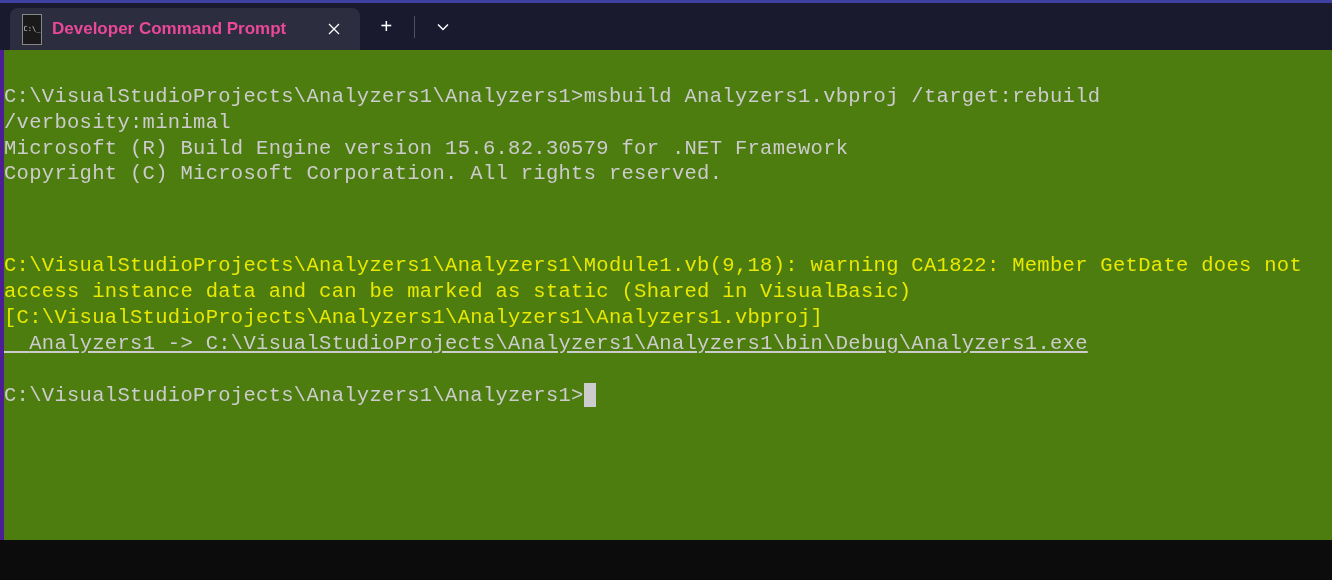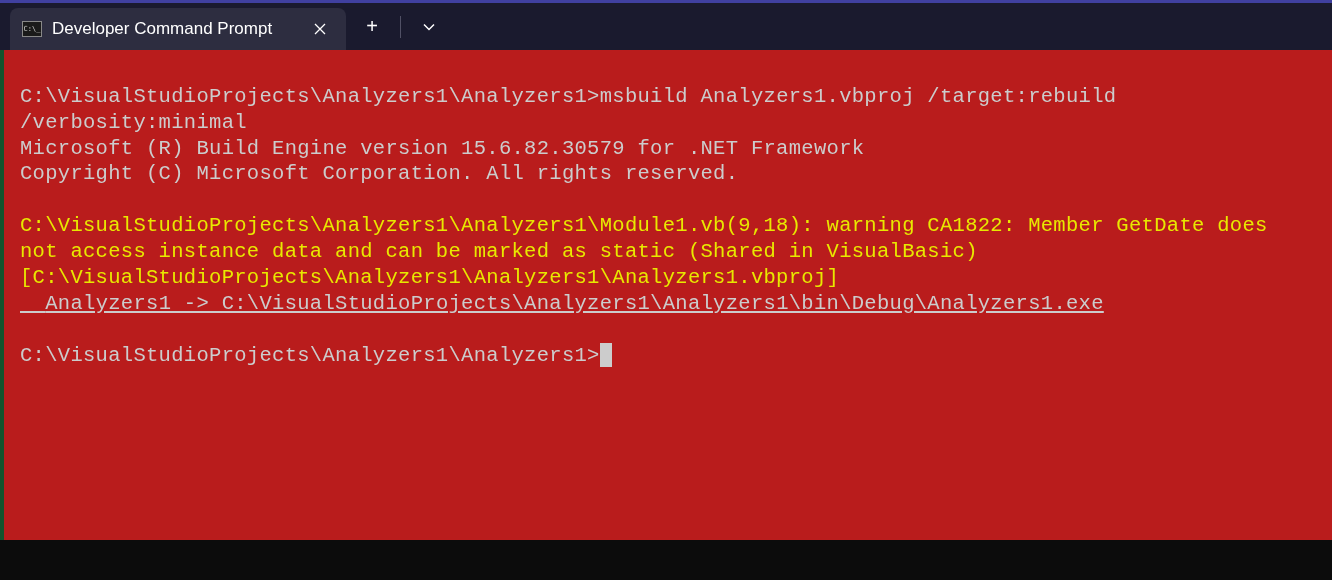--- a/index.html
+++ b/index.html
@@ -39,35 +39,36 @@
       background: #2d2d40;
       height: 42px;
       padding: 0 16px 0 12px;
       border-radius: 8px 8px 0 0;
       gap: 10px;
       margin-top: 8px;
     }
 
     .tab-icon {
       width: 20px;
-      height: 16px;
+      height: 31px;
       background: #1a1a1a;
       border: 1px solid #888;
       display: flex;
       align-items: center;
       justify-content: center;
       font-size: 7px;
       color: #ccc;
       font-family: monospace;
     }
 
     .tab-title {
-      color: #ffffff;
+      color: #ec4899;
       font-size: 17px;
       font-family: 'Segoe UI', sans-serif;
+      font-weight: bold;
     }
 
     .tab-close {
       color: #ffffff;
       font-size: 15px;
       margin-left: 28px;
       cursor: pointer;
       display: flex;
       align-items: center;
       justify-content: center;
@@ -107,43 +108,44 @@
       justify-content: center;
     }
 
     .divider {
       width: 1px;
       height: 22px;
       background: #505065;
     }
 
     .terminal {
-      padding: 8px 16px;
+      padding: 8px 0;
       font-size: 20.5px;
       line-height: 1.26;
       color: #cccccc;
       white-space: pre-wrap;
       word-wrap: break-word;
       letter-spacing: 0.3px;
-      background: #b91c1c;
-      border-left: 4px solid #14532d;
+      background: #4d7c0f;
+      border-left: 4px solid #4c1d95;
       min-height: 490px;
       max-height: 490px;
     }
 
     .line {
       display: block;
     }
 
     .prompt {
       color: #cccccc;
     }
 
     .warning {
       color: #e8e800;
+      margin-top: 40px;
     }
 
     .output-path {
       color: #cccccc;
       text-decoration: underline;
     }
 
     .blank-line {
       height: 26px;
     }

